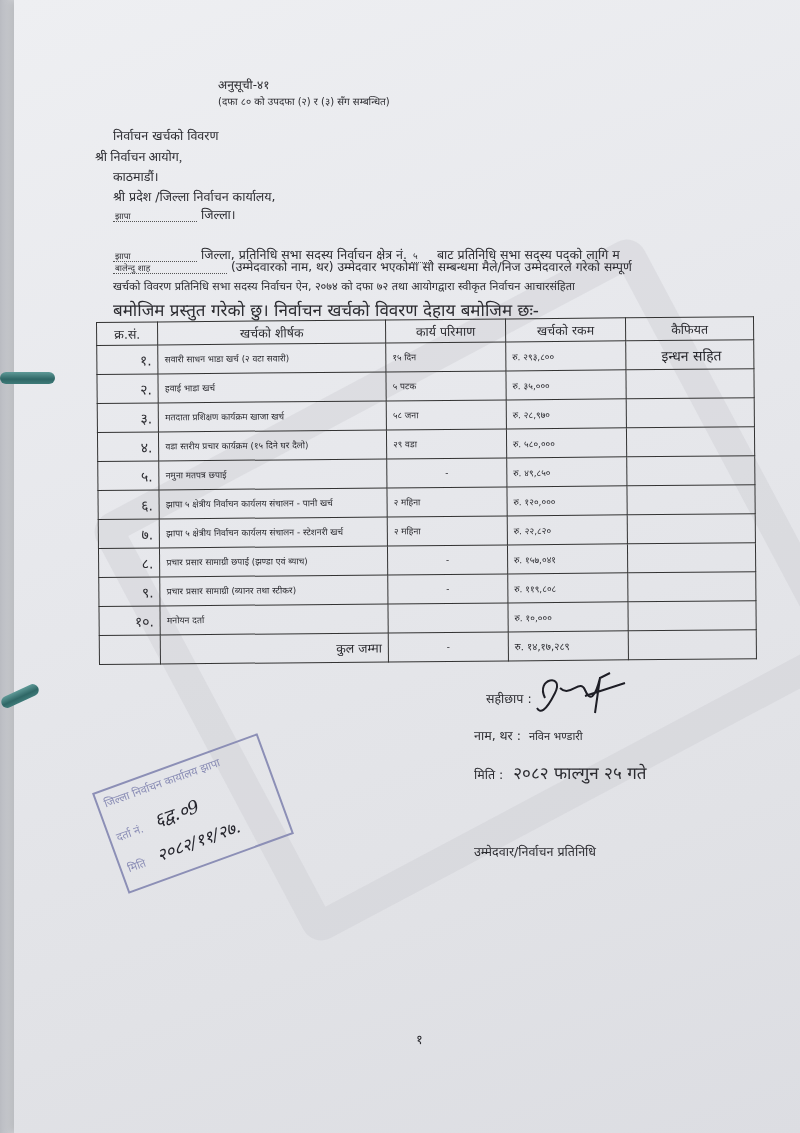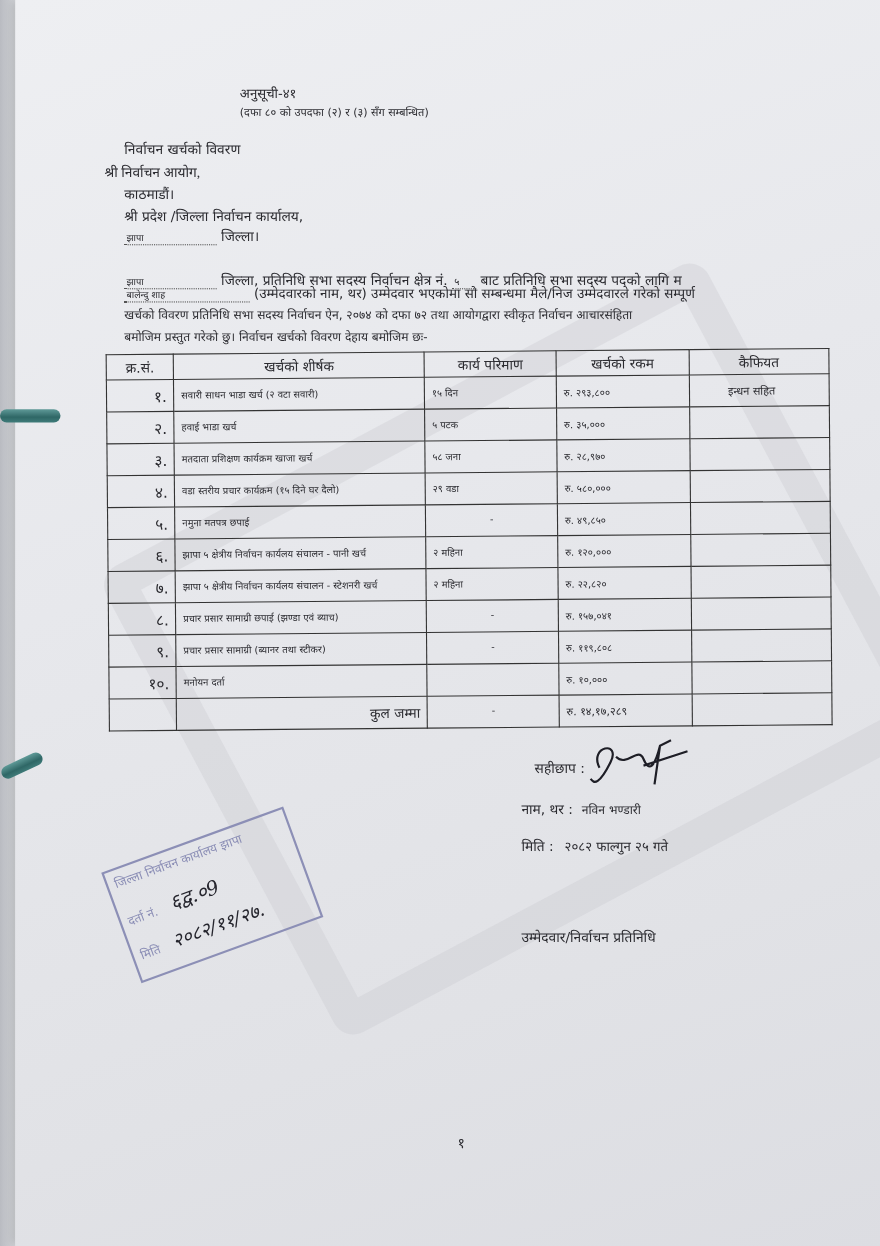--- a/index.html
+++ b/index.html
@@ -28,21 +28,21 @@
   table.exp {
     position: absolute; left: 96px; top: 322px; width: 658px;
     border-collapse: collapse; transform: rotate(-0.5deg); transform-origin: left top;
   }
   table.exp th, table.exp td { border: 1.4px solid #333; height: 28px; padding: 0 6px; }
   table.exp th { font-size: 12.5px; font-weight: normal; height: 22px; }
   table.exp td.sn { font-size: 14px; text-align: right; width: 50px; }
   table.exp td.title { font-size: 8.8px; width: 228px; }
   table.exp td.qty { font-size: 8.8px; width: 112px; }
   table.exp td.amt { font-size: 9px; width: 112px; }
-  table.exp td.rem { font-size: 10px; width: 90px; padding-left: 35px; }
+  table.exp td.rem { font-size: 14px; width: 90px; padding-left: 35px; }
   .sig { font-size: 12.5px; }
   .stamp {
     position:absolute; left:105px; top:760px; width:160px; height:95px;
     border: 2px solid #8c8fb6; transform: rotate(-20deg); color:#8a8db5;
     font-size: 11px; padding: 4px 6px;
   }
   .hand { font-family: "DejaVu Serif", serif; color:#25252d; font-style: italic; }
 </style>
 </head>
 <body>
@@ -70,21 +70,21 @@
   <span class="fill" style="width:80px;">झापा</span>
   <span>जिल्ला, प्रतिनिधि सभा सदस्य निर्वाचन क्षेत्र नं.</span>
   <span class="fill" style="width:18px;font-size:9px;">५</span>
   <span>बाट प्रतिनिधि सभा सदस्य पदको लागि म</span>
 </div>
 <div class="abs txt" style="left:113px;top:258px;font-size:12.2px;">
   <span class="fill" style="width:110px;">बालेन्दु शाह</span>
   <span>(उम्मेदवारको नाम, थर) उम्मेदवार भएकोमा सो सम्बन्धमा मैले/निज उम्मेदवारले गरेको सम्पूर्ण</span>
 </div>
 <div class="abs txt" style="left:113px;top:278px;font-size:11px;">खर्चको विवरण प्रतिनिधि सभा सदस्य निर्वाचन ऐन, २०७४ को दफा ७२ तथा आयोगद्वारा स्वीकृत निर्वाचन आचारसंहिता</div>
-<div class="abs txt" style="left:113px;top:298px;font-size:11px;">बमोजिम प्रस्तुत गरेको छु। निर्वाचन खर्चको विवरण देहाय बमोजिम छः-</div>
+<div class="abs txt" style="left:113px;top:298px;font-size:17px;">बमोजिम प्रस्तुत गरेको छु। निर्वाचन खर्चको विवरण देहाय बमोजिम छः-</div>
 
 <table class="exp">
   <thead>
     <tr>
       <th>क्र.सं.</th>
       <th>खर्चको शीर्षक</th>
       <th>कार्य परिमाण</th>
       <th>खर्चको रकम</th>
       <th>कैफियत</th>
     </tr>
@@ -173,21 +173,21 @@
 <div class="abs sig" style="left:486px;top:690px;">सहीछाप :</div>
 <svg class="abs" style="left:525px;top:668px;" width="110" height="50">
   <path d="M20 30 C 10 10, 40 5, 30 25 S 15 45, 12 40 M 35 20 C 45 30, 55 10, 60 22 S 70 30, 75 10 L 85 5 M 75 10 L 70 45 M 60 28 L 100 15" stroke="#1e1e26" stroke-width="2" fill="none"></path>
 </svg>
 <div class="abs sig" style="left:474px;top:727px;">
   <span>नाम, थर :</span>
   <span style="font-size:11px;margin-left:4px;text-align:right;">नविन भण्डारी</span>
 </div>
 <div class="abs sig" style="left:474px;top:761px;">
   <span>मिति :</span>
-  <span style="font-size:12px;margin-left:6px;">२०८२ फाल्गुन २५ गते</span>
+  <span style="font-size:17px;margin-left:6px;">२०८२ फाल्गुन २५ गते</span>
 </div>
 <div class="abs sig" style="left:474px;top:795px;margin-top:48px;">उम्मेदवार/निर्वाचन प्रतिनिधि</div>
 
 <div class="stamp">
   <div>
     <span>जिल्ला निर्वाचन कार्यालय</span>
     <span>झापा</span>
   </div>
   <div style="margin-top:14px;">
     <span>दर्ता नं.</span>

